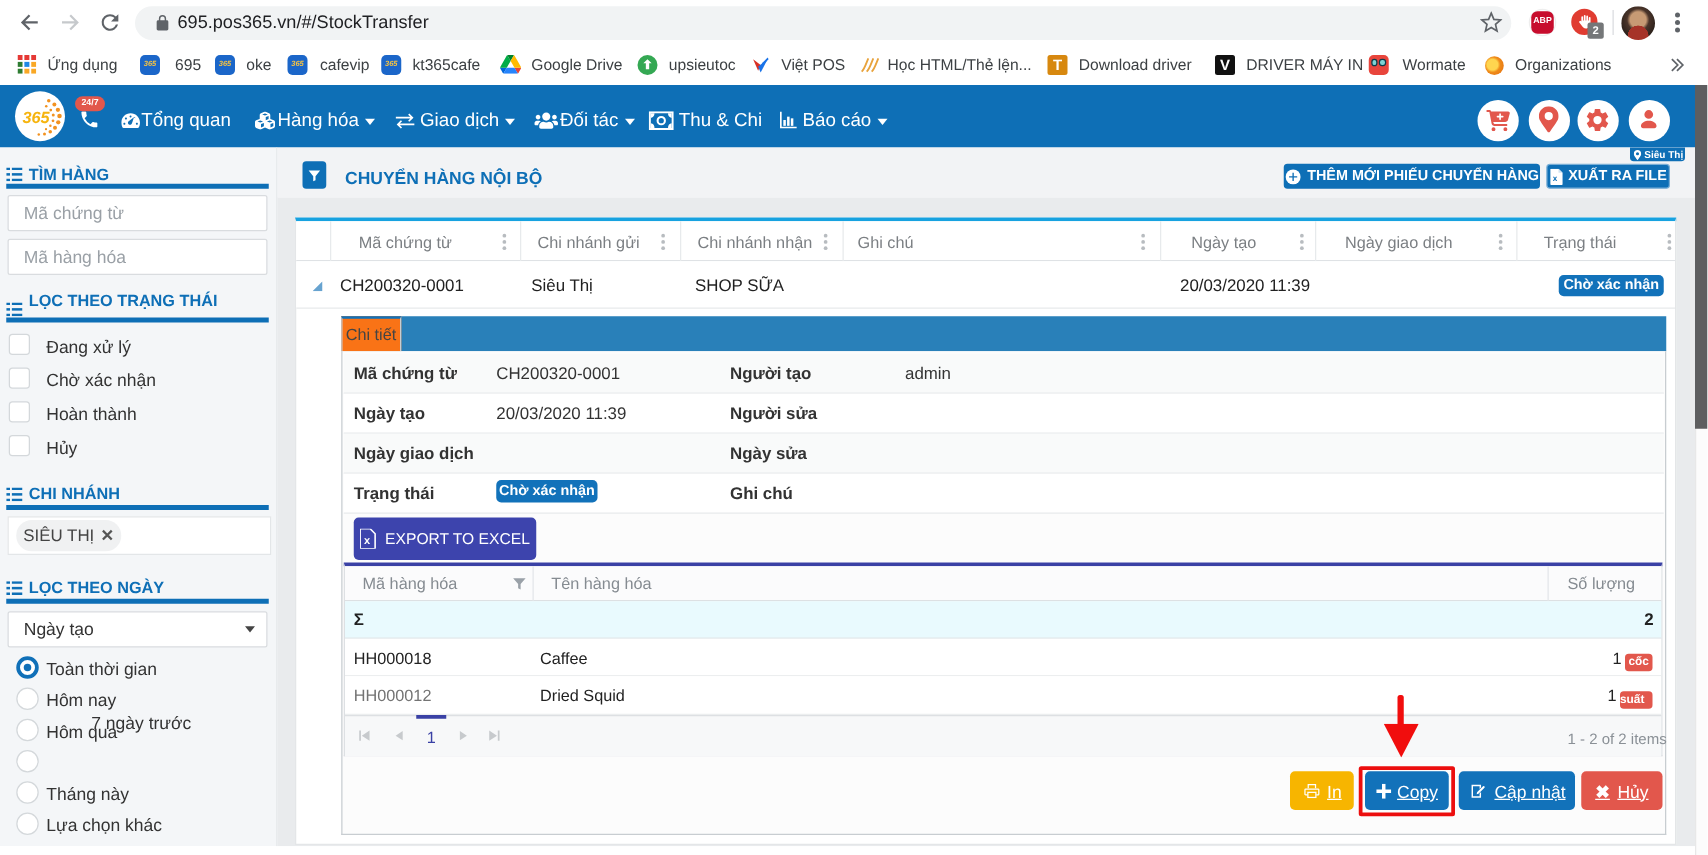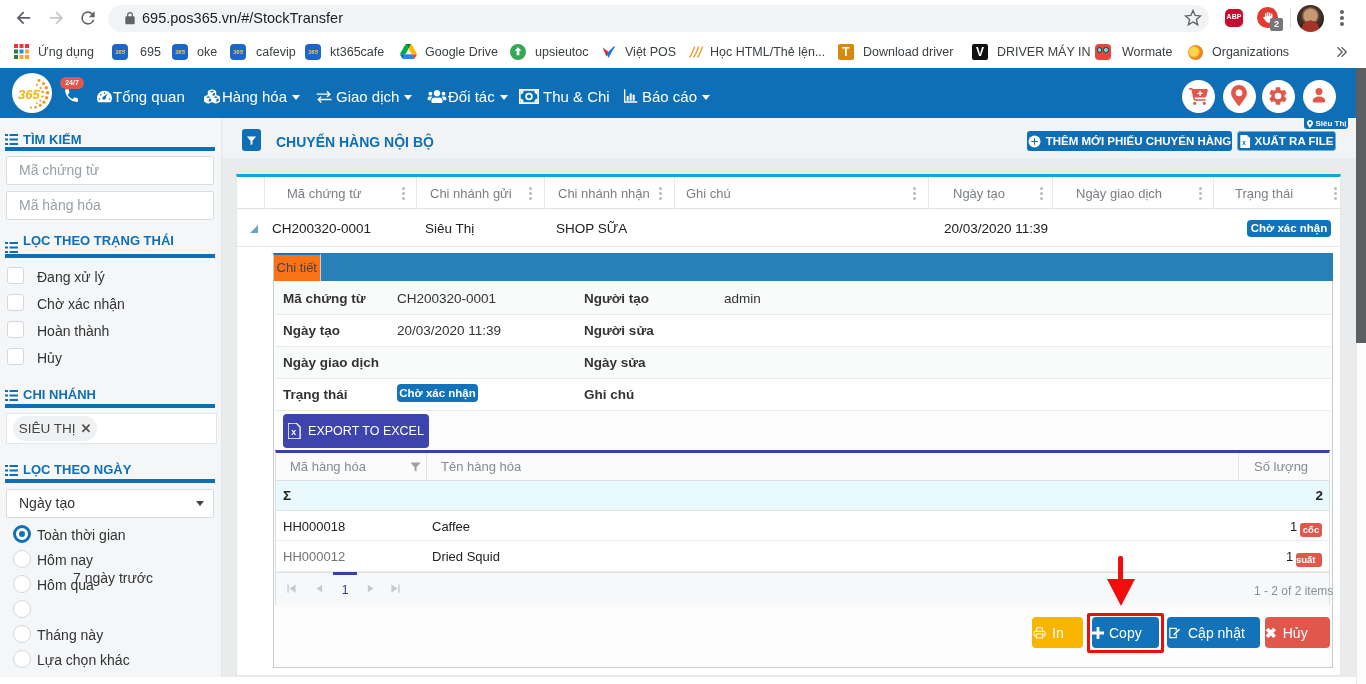--- a/index.html
+++ b/index.html
@@ -214,21 +214,21 @@
 <svg class="abs" style="left:5px;top:134px;" width="13" height="11" viewBox="0 0 13 11">
     <g fill="#0e6fb6">
       <rect x="0" y="0" width="3" height="2"></rect>
       <rect x="0" y="4.5" width="3" height="2"></rect>
       <rect x="0" y="9" width="3" height="2"></rect>
       <rect x="4.5" y="0" width="8.5" height="2"></rect>
       <rect x="4.5" y="4.5" width="8.5" height="2"></rect>
       <rect x="4.5" y="9" width="8.5" height="2"></rect>
     </g>
   </svg>
-<div class="sb-head" style="left:23px;top:132px;">TÌM KIẾM</div>
+<div class="sb-head" style="left:23px;top:132px;">TÌM HÀNG</div>
 <div class="sb-rule" style="top:147px;"></div>
 <div class="sb-input" style="top:156px;">Mã chứng từ</div>
 <div class="sb-input" style="top:191px;">Mã hàng hóa</div>
 
 <svg class="abs" style="left:5px;top:242px;" width="13" height="11" viewBox="0 0 13 11">
     <g fill="#0e6fb6">
       <rect x="0" y="0" width="3" height="2"></rect>
       <rect x="0" y="4.5" width="3" height="2"></rect>
       <rect x="0" y="9" width="3" height="2"></rect>
       <rect x="4.5" y="0" width="8.5" height="2"></rect>
@@ -437,21 +437,21 @@
     <path d="M12 2h2v12h-2zM2 2v12l9-6z" fill="#c7cacd"></path>
   </svg>
 <div class="abs" style="left:1254px;top:584px;font-size:12px;color:#8a9096;">1 - 2 of 2 items</div>
 
 <div class="abs" style="left:1118px;top:556px;width:5px;height:26px;background:#f10d0d;border-radius:2px;"></div>
 <svg class="abs" style="left:1106.5px;top:579px;" width="28" height="27" viewBox="0 0 28 27">
     <path d="M0 0h28L14 27z" fill="#f10d0d"></path>
   </svg>
 
 <style>
-  .btn { position:absolute; top:617px; height:31px; border-radius:4px; color:#fff; font-size:14px; display:flex; align-items:center; justify-content:flex-start; }
+  .btn { position:absolute; top:617px; height:31px; border-radius:4px; color:#fff; font-size:14px; display:flex; align-items:center; justify-content:center;text-decoration:underline; }
 </style>
 <div class="btn" style="left:1032px;width:51px;background:#f7b500;font-size:14px;">
   <svg width="15" height="14" viewBox="0 0 24 24" style="margin-right:5px;" fill="none" stroke="#fff" stroke-width="1.7">
       <path d="M7 8V3h10v5"></path>
       <path d="M6 17H3.5a1 1 0 0 1-1-1v-6a1 1 0 0 1 1-1h17a1 1 0 0 1 1 1v6a1 1 0 0 1-1 1H18"></path>
       <rect x="6.5" y="13.5" width="11" height="7"></rect>
     </svg>
   In
 </div>
 <div class="abs" style="left:1087px;top:612.5px;width:77px;height:40px;border:3.5px solid #ec0e0e;border-radius:2px;"></div>

